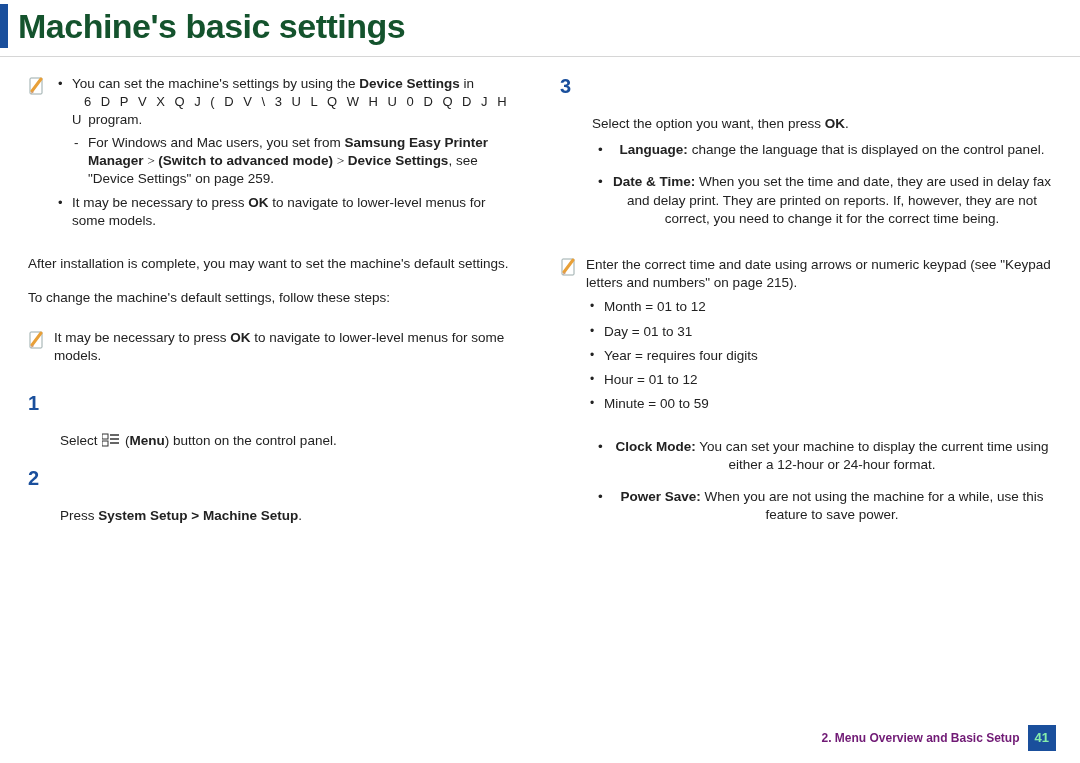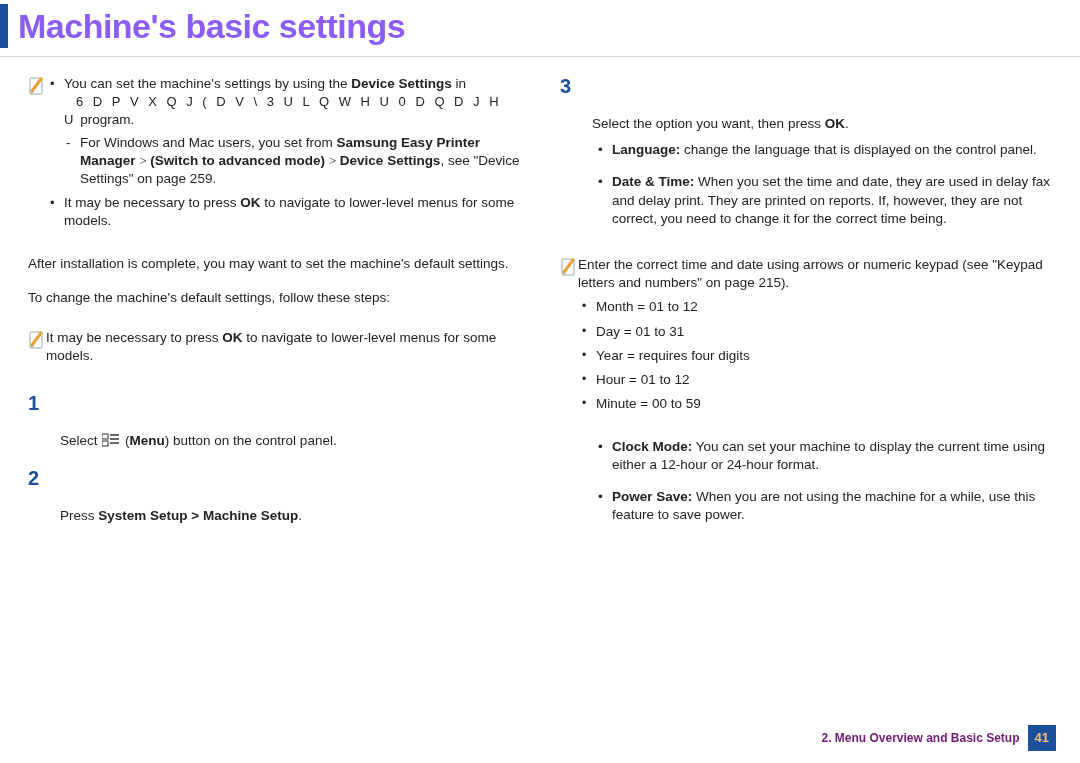--- a/index.html
+++ b/index.html
@@ -21,39 +21,39 @@
   .title-bar {
     width: 8px;
     height: 44px;
     background: #1a4f9c;
     margin-right: 10px;
   }
   h1 {
     font-size: 34px;
     font-weight: 700;
     letter-spacing: -0.5px;
-    color: #8b5cf6;
+    color: #14532d;
   }
   .hr-line {
     border: none;
     border-top: 1px solid #d6d6d6;
     margin: 6px 0 18px 0;
   }
   .columns {
     display: flex;
     padding: 0 28px;
     gap: 40px;
   }
   .col {
     flex: 1;
     min-width: 0;
   }
   .note-block {
     display: flex;
-    gap: 0;
+    gap: 8px;
     margin-bottom: 18px;
   }
   .note-icon {
     flex: 0 0 18px;
     margin-top: 2px;
   }
   .note-icon svg { width: 18px; height: 18px; }
   .note-body { flex: 1; }
   ul.outer { list-style: none; }
   ul.outer > li {
@@ -109,20 +109,21 @@
     vertical-align: -3px;
     margin: 0 1px;
   }
   .menu-icon svg { width: 18px; height: 16px; }
   strong, b { font-weight: 700; }
   .sub-bullets { list-style: none; margin-top: 8px; }
   .sub-bullets > li {
     position: relative;
     padding-left: 20px;
     margin-bottom: 14px;
+    text-align: center;
   }
   .sub-bullets > li::before {
     content: "•";
     position: absolute;
     left: 6px;
     top: 0;
   }
   .mini-bullets { list-style: none; margin-top: 6px; }
   .mini-bullets > li {
     position: relative;
@@ -143,21 +144,21 @@
     align-items: center;
     gap: 8px;
   }
   .footer-text {
     font-size: 12px;
     font-weight: 700;
     color: #701a75;
   }
   .page-badge {
     background: #1a4f9c;
-    color: #fdba74;
+    color: #86efac;
     font-weight: 700;
     font-size: 13px;
     padding: 4px 7px;
   }
   .excl { font-family: serif; }
 </style>
 </head>
 <body>
 
 <div class="page-title-wrap">

